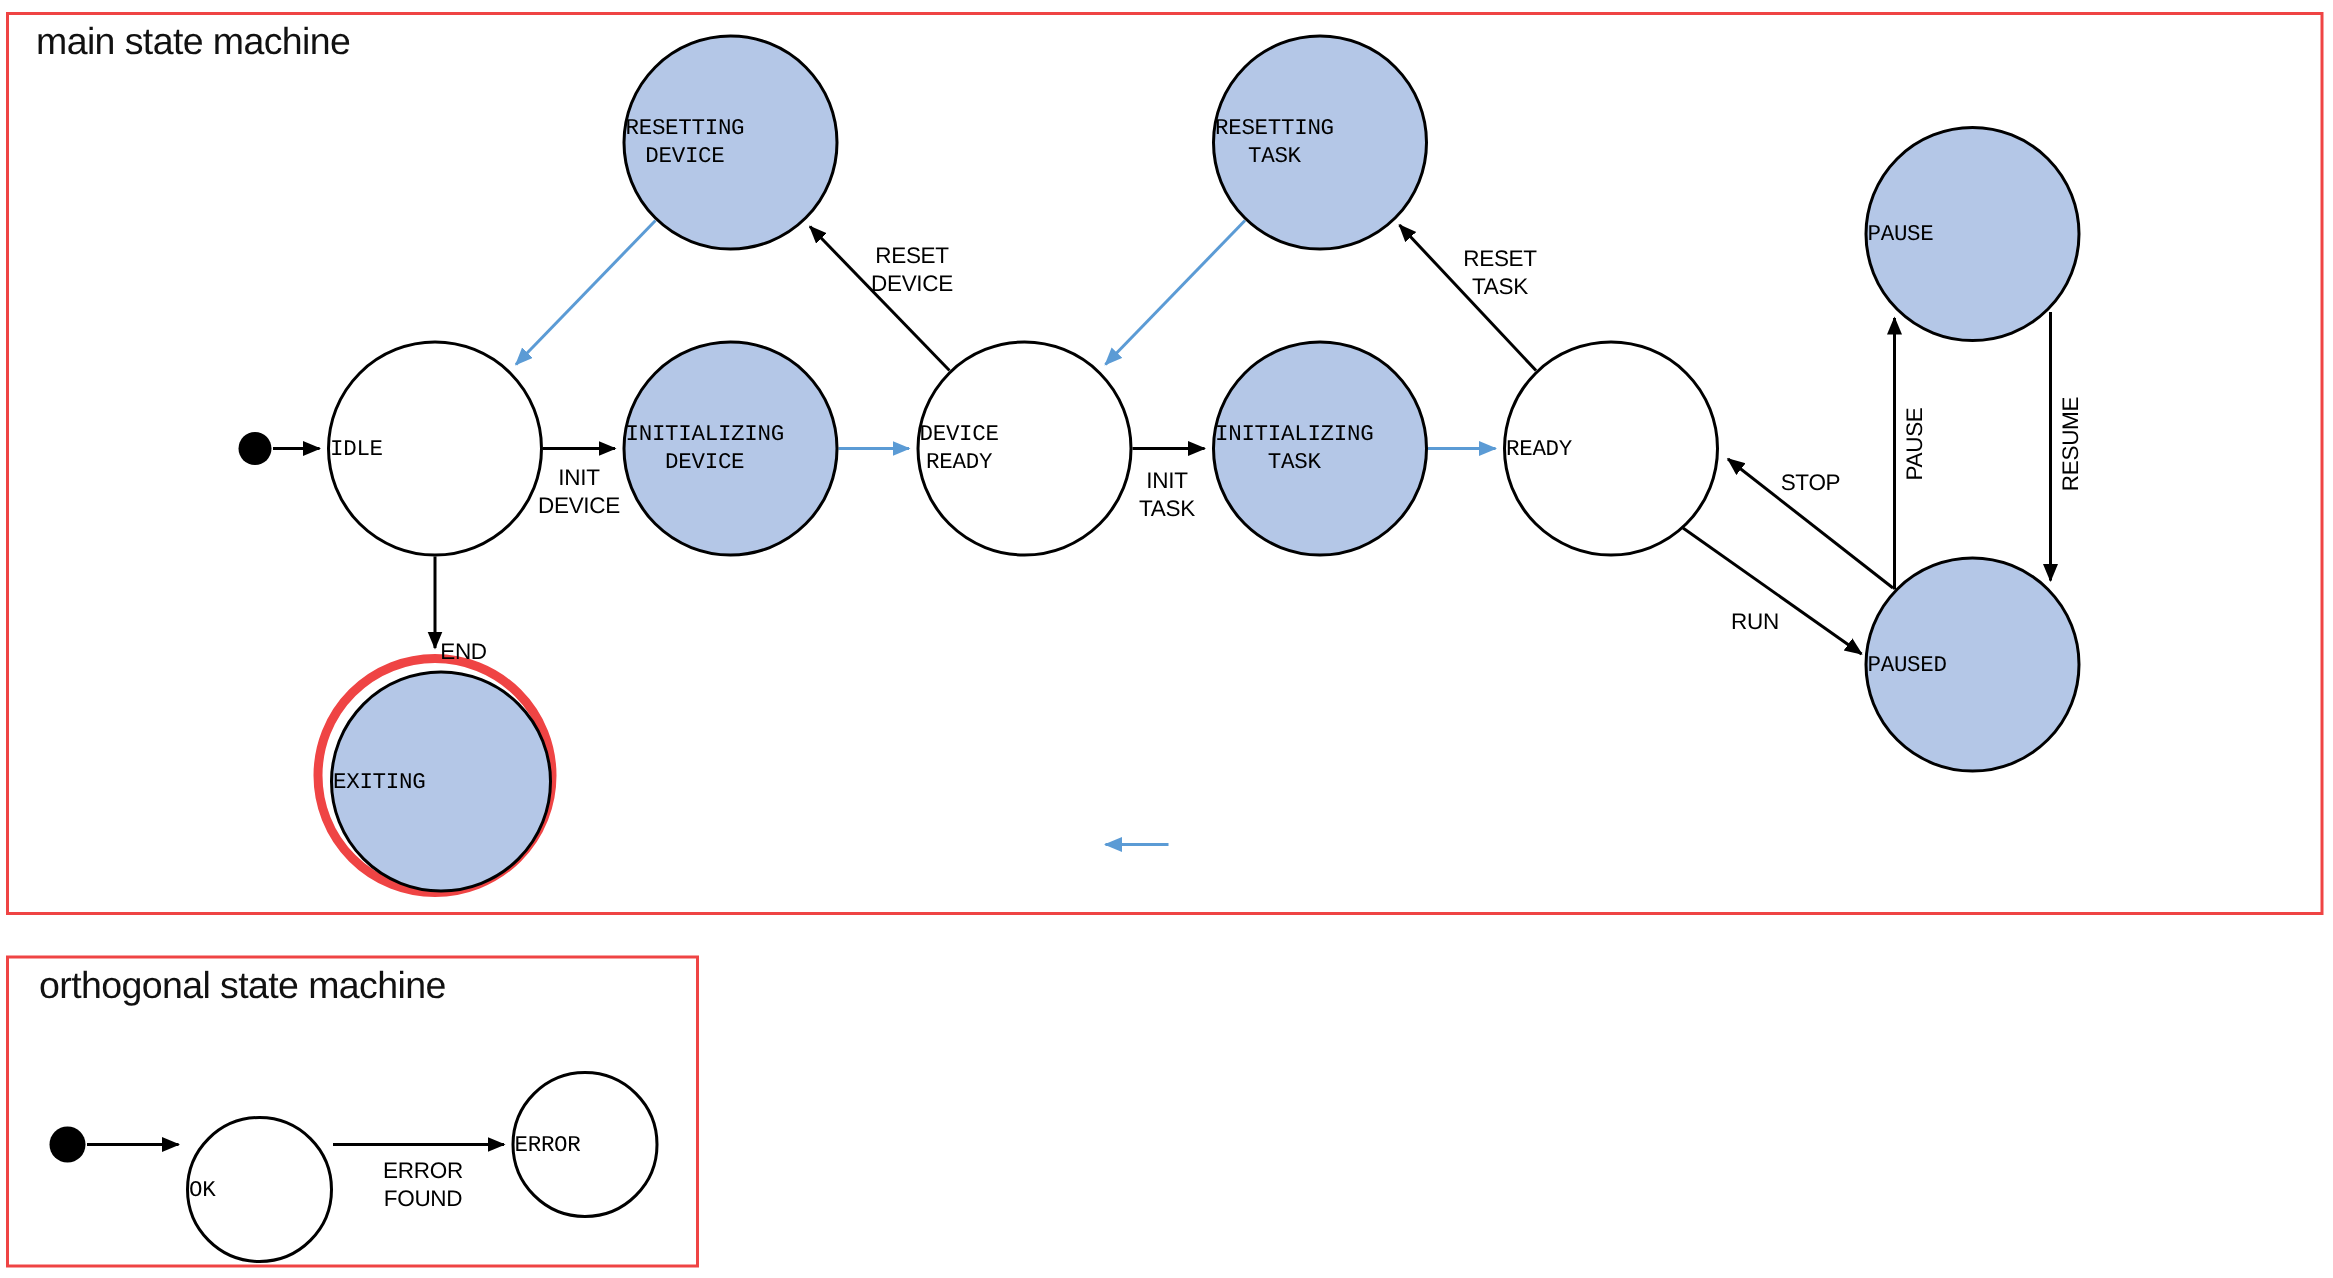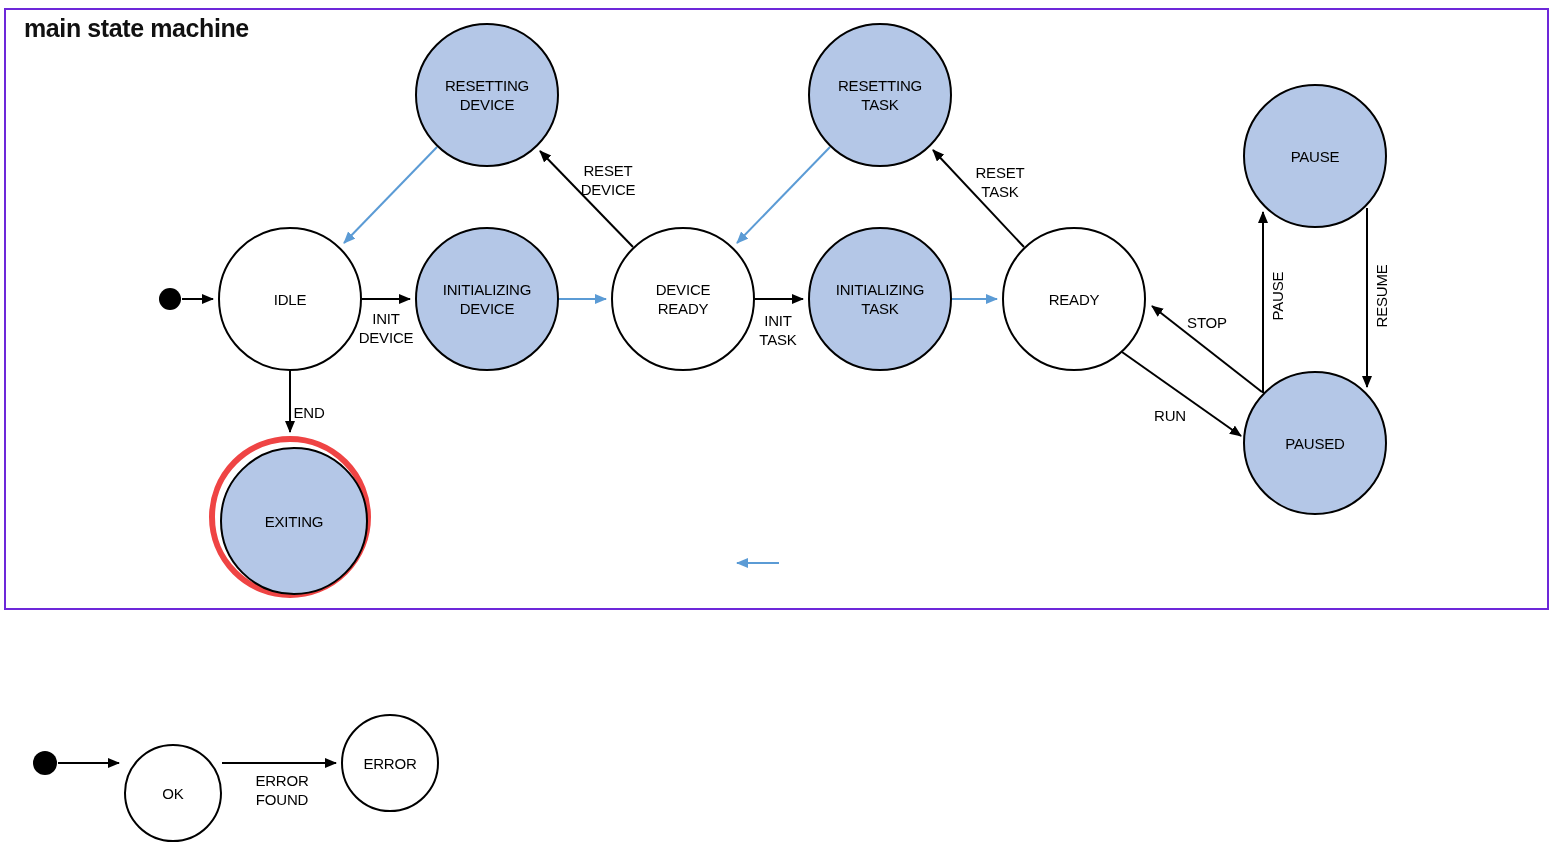--- a/index.html
+++ b/index.html
@@ -1,25 +1,25 @@
 <!DOCTYPE html>
 <html><head>
 <meta charset="utf-8">
 <style>
   html,body{margin:0;padding:0;background:#fff;}
   body{width:1555px;height:852px;font-family:"Liberation Sans",sans-serif;color:#000;}
   .canvas{position:relative;width:1555px;height:852px;overflow:hidden;background:#fff;}
 
-  .frame{position:absolute;border:2px solid #6d28d9;box-sizing:border-box;background:transparent;font-weight:bold;}
+  .frame{position:absolute;border:2px solid #ef4444;box-sizing:border-box;background:transparent;}
   .frame-title{position:absolute;font-size:25px;letter-spacing:-0.4px;color:#111;white-space:nowrap;}
 
   svg.wires{position:absolute;left:0;top:0;pointer-events:none;}
 
   .state{position:absolute;width:144px;height:144px;border:2px solid #000;border-radius:50%;
-         background:#fff;box-sizing:border-box;display:flex;align-items:center;justify-content:center;}
+         background:#fff;box-sizing:border-box;display:flex;align-items:center;justify-content:flex-start;font-family:Liberation Mono, monospace;}
   .state.thread{background:#b4c7e7;}
   .state-label{font-size:15px;line-height:19px;letter-spacing:-0.2px;text-align:center;white-space:pre-line;}
 
   .state-outer{position:absolute;width:162px;height:162px;border:6px solid #ef4444;border-radius:50%;
                background:#fff;box-sizing:border-box;}
   .state-outer .state.inner{left:5px;top:5px;width:148px;height:148px;}
 
   .small-state{width:98px;height:98px;}
 
   .start-dot{position:absolute;background:#000;border-radius:50%;}
@@ -38,20 +38,23 @@
   .legend-text.t1{top:79px;}
   .legend-text.t2{top:128px;}
 </style>
 </head>
 <body>
 
 <div class="canvas">
 
   <div class="frame" style="left:4px;top:8px;width:1545px;height:602px;">
     <div class="frame-title" style="left:18px;top:4px;">main state machine</div>
+  </div>
+  <div class="frame" style="left:4px;top:637px;width:462px;height:208px;">
+    <div class="frame-title" style="left:20px;top:4px;">orthogonal state machine</div>
   </div>
 
   <svg class="wires" width="1555" height="852" viewBox="0 0 1555 852">
     <defs>
       <marker id="mB" markerUnits="userSpaceOnUse" markerWidth="13" markerHeight="11" refX="11" refY="5" orient="auto">
         <path d="M0,0 L12,5 L0,10 Z" fill="#000"></path>
       </marker>
       <marker id="mBlue" markerUnits="userSpaceOnUse" markerWidth="13" markerHeight="11" refX="11" refY="5" orient="auto">
         <path d="M0,0 L12,5 L0,10 Z" fill="#5b9bd5"></path>
       </marker>
@@ -127,21 +130,21 @@
   </div>
 
   <div class="tlabel" style="left:386px;top:328px;">INIT
 DEVICE</div>
   <div class="tlabel" style="left:608px;top:180px;">RESET
 DEVICE</div>
   <div class="tlabel" style="left:778px;top:330px;">INIT
 TASK</div>
   <div class="tlabel" style="left:1000px;top:182px;">RESET
 TASK</div>
-  <div class="tlabel" style="left:309px;top:412px;">END</div>
+  <div class="tlabel" style="left:309px;top:435px;">END</div>
   <div class="tlabel" style="left:1207px;top:322px;">STOP</div>
   <div class="tlabel" style="left:1170px;top:415px;">RUN</div>
   <div class="tlabel rot" style="left:1277px;top:296px;">PAUSE</div>
   <div class="tlabel rot" style="left:1381px;top:296px;">RESUME</div>
   <div class="tlabel" style="left:282px;top:790px;">ERROR
 FOUND</div>
 
 
 </div>
 

